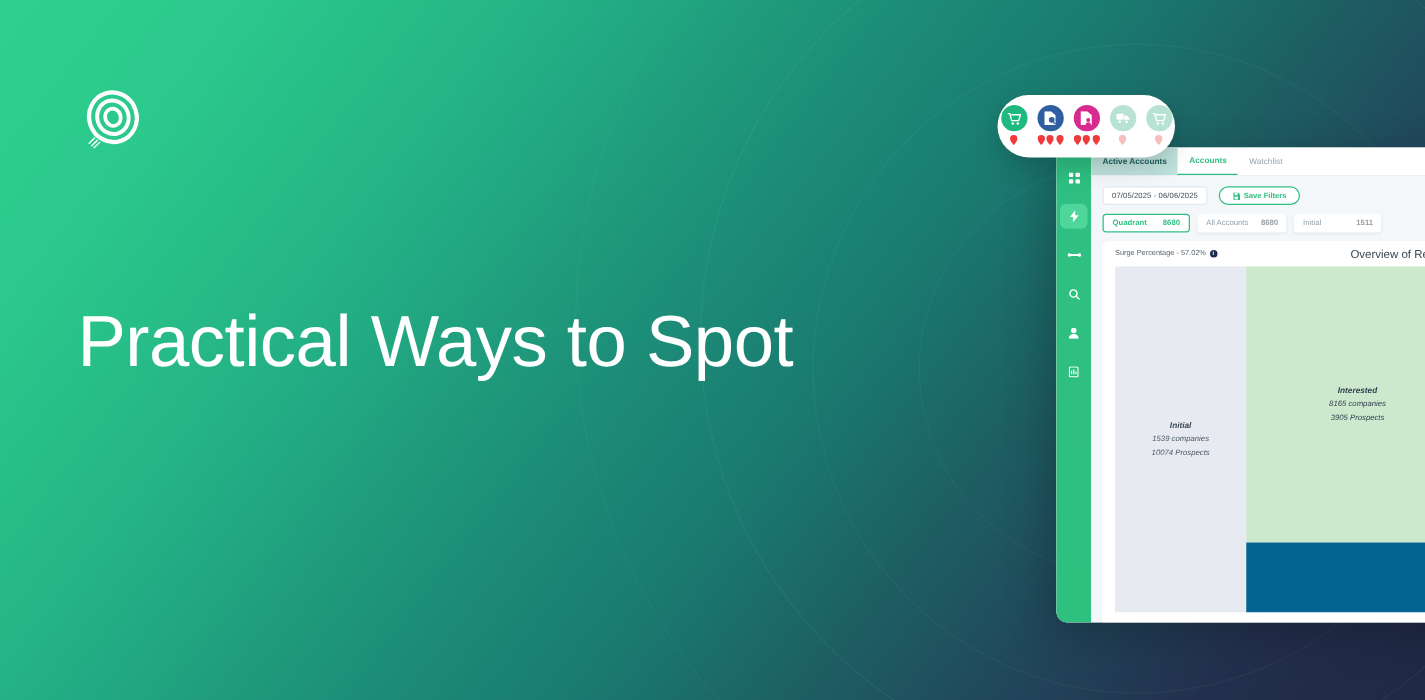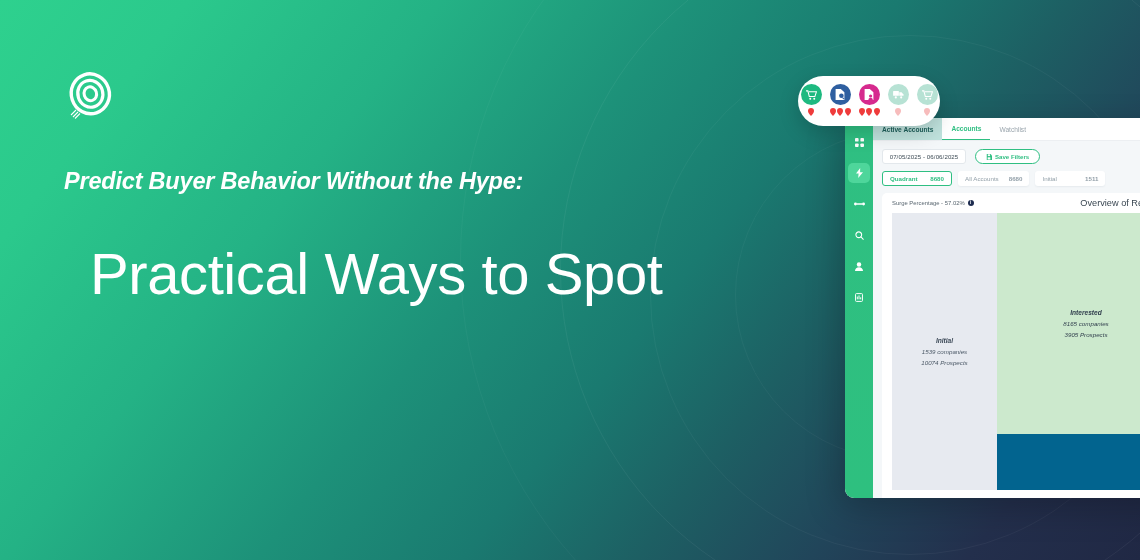--- a/index.html
+++ b/index.html
@@ -55,21 +55,21 @@
   }
   .headline {
     position: absolute; left: 62px; top: 234px;
     width: 700px;
     font-size: 58px;
     line-height: 79px;
     font-weight: 300;
     color: #ffffff;
     letter-spacing: -0.4px;
   }
-  .headline .ln { display: block; margin-left: 28px; }
+  .headline .ln { display: block; }
 
   
   .app-window {
     position: absolute;
     left: 845px; top: 118px;
     width: 330px; height: 380px;
     background: #ffffff;
     border-radius: 9px 0 0 9px;
     box-shadow: -6px 10px 34px rgba(0,0,0,0.22);
     overflow: hidden;
@@ -282,21 +282,20 @@
         <ellipse cx="27" cy="24" rx="6.2" ry="7" stroke-width="3"></ellipse>
       </g>
       <g stroke="#ffffff" stroke-width="1.1">
         <line x1="7" y1="45" x2="12" y2="40"></line>
         <line x1="9" y1="47" x2="14" y2="42"></line>
         <line x1="11" y1="48.5" x2="16" y2="43.5"></line>
       </g>
     </svg>
   </div>
 
-  <div class="eyebrow">Predict Buyer Behavior Without the Hype:</div>
   <div class="headline">
     <span class="ln">Practical Ways to Spot</span>
   </div>
 
   <div class="app-window">
 
     <div class="app-sidebar">
       <div class="side-ico">
         <svg width="9" height="9" viewBox="0 0 10 10" fill="currentColor">
           <rect x="0" y="0" width="4" height="4" rx="1"></rect>

